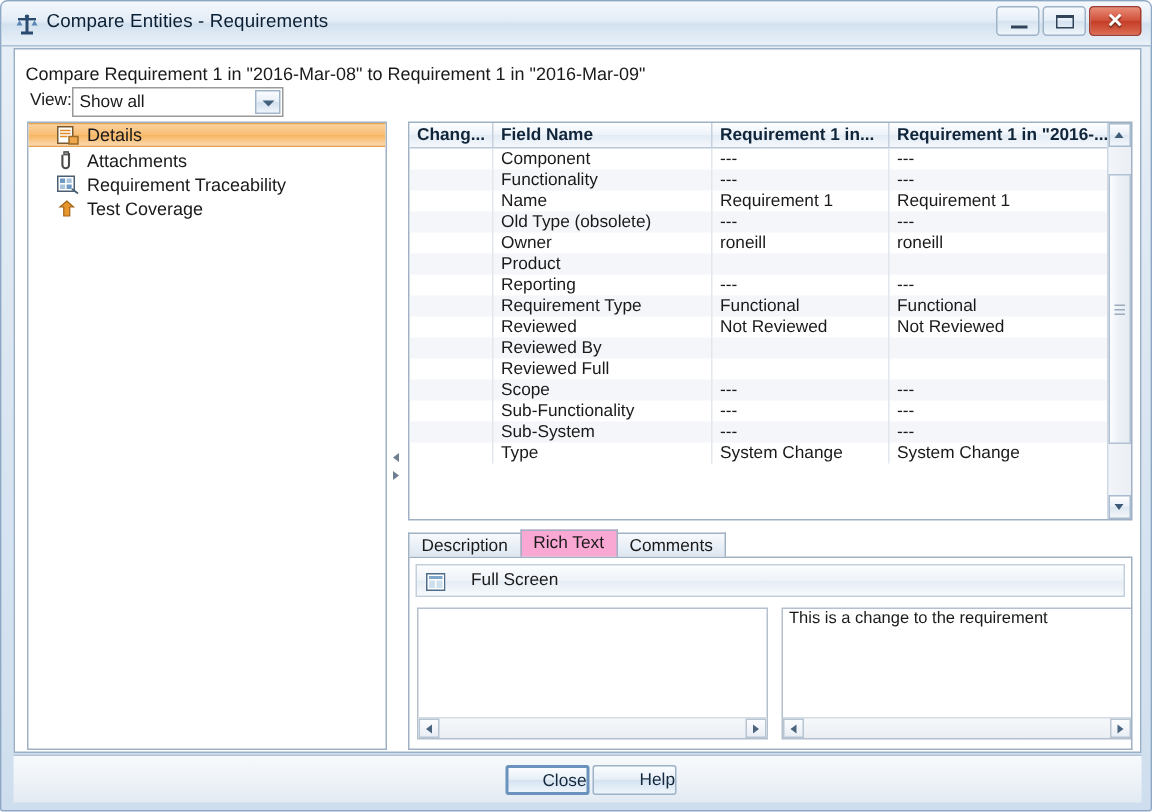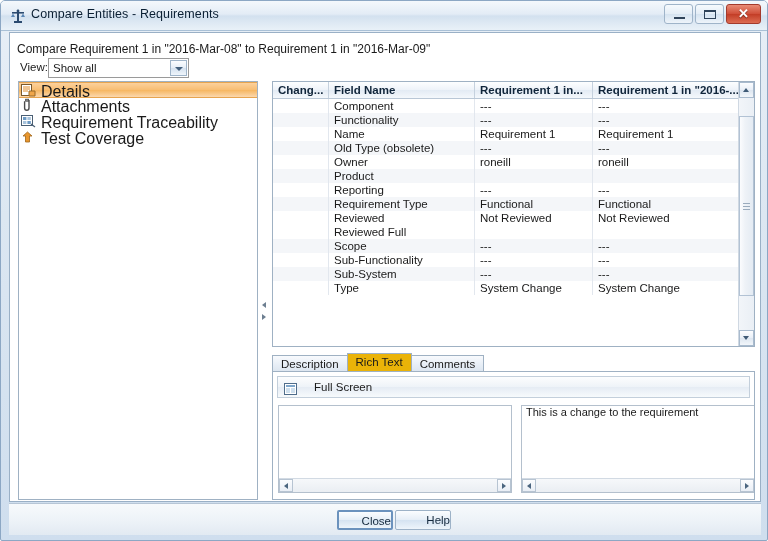--- a/index.html
+++ b/index.html
@@ -131,23 +131,23 @@
     width: 240px; height: 419px;
     background: #ffffff;
     border: 1px solid #9fb1c3;
     box-sizing: border-box;
     overflow: hidden;
   }
   .side-item {
     position: relative;
     height: 16px;
     margin: 0;
-    padding-left: 1px;
-    display: flex; align-items: flex-start;
-    font-size: 16px;
+    padding-left: 18px;
+    display: flex; align-items: flex-end;
+    font-size: 12px;
     color: #1a1a1a;
   }
   .side-item.selected {
     background: linear-gradient(to bottom, #fcd19c 0%, #f8bd72 50%, #f6b660 51%, #fbd8ae 100%);
     border-top: 1px solid #e7a44e;
     border-bottom: 1px solid #e7a44e;
     height: 14px;
   }
   .side-icon {
     width: 16px; height: 14px;
@@ -300,21 +300,21 @@
     color: #1a1a1a;
     line-height: 16px;
     border: 1px solid #9fb1c3;
     border-bottom: none;
     background: linear-gradient(to bottom, #f8fafd 0%, #e7eef6 60%, #dde6f0 100%);
     box-sizing: border-box;
     white-space: nowrap;
     margin-right: -1px;
   }
   .tab.active {
-    background: #eab308;
+    background: #f9a8d4;
     height: 18px;
     line-height: 17px;
     position: relative;
     z-index: 2;
   }
   #tab-body {
     position: absolute; left: 0; top: 17px;
     width: 483px; height: 128px;
     border: 1px solid #9fb1c3;
     border-top: none;
@@ -558,20 +558,26 @@
             <div class="td c1">Requirement Type</div>
             <div class="td c2">Functional</div>
             <div class="td c3">Functional</div>
           </div>
           <div class="trow">
             <div class="td c0"></div>
             <div class="td c1">Reviewed</div>
             <div class="td c2">Not Reviewed</div>
             <div class="td c3">Not Reviewed</div>
           </div>
+          <div class="trow alt">
+            <div class="td c0"></div>
+            <div class="td c1">Reviewed By</div>
+            <div class="td c2"></div>
+            <div class="td c3"></div>
+          </div>
           <div class="trow">
             <div class="td c0"></div>
             <div class="td c1">Reviewed Full</div>
             <div class="td c2"></div>
             <div class="td c3"></div>
           </div>
           <div class="trow alt">
             <div class="td c0"></div>
             <div class="td c1">Scope</div>
             <div class="td c2">---</div>

